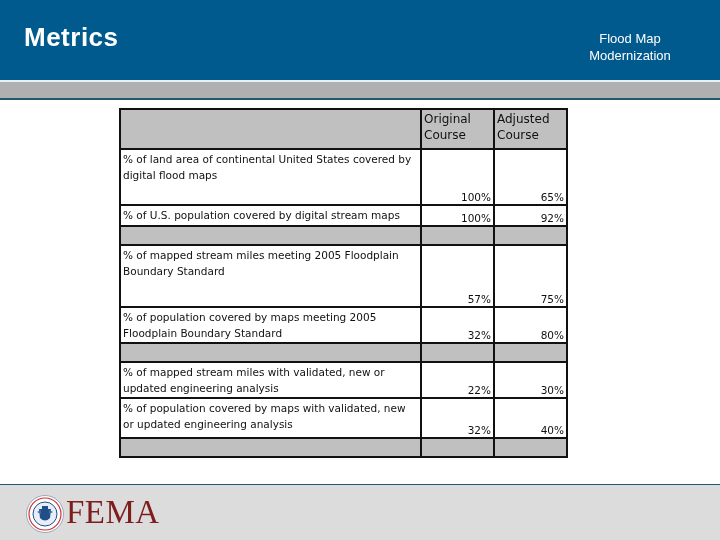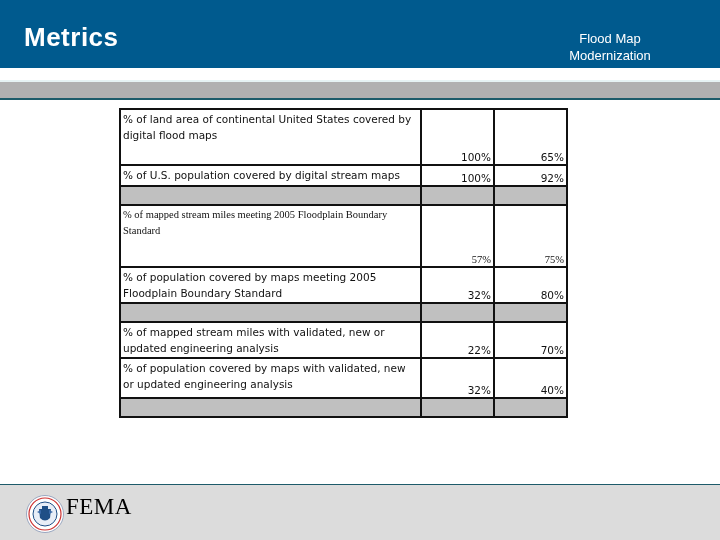--- a/index.html
+++ b/index.html
@@ -2,30 +2,30 @@
 <html><head>
   <meta charset="utf-8">
   <style>
     html, body { margin: 0; padding: 0; }
     body {
       width: 720px; height: 540px; position: relative; overflow: hidden;
       background: #ffffff;
       font-family: "Liberation Sans", "DejaVu Sans", sans-serif;
     }
     .header {
-      position: absolute; left: 0; top: 0; width: 720px; height: 68px;
+      position: absolute; left: 0; top: 0; width: 720px; height: 80px;
       background: #005a8e;
     }
     .header .title {
       position: absolute; left: 24px; top: 22px;
       color: #ffffff; font-size: 26px; font-weight: bold; letter-spacing: 0.5px;
       font-family: "Liberation Sans", "DejaVu Sans", sans-serif;
     }
     .header .subtitle {
-      position: absolute; right: 50px; top: 30px; width: 120px;
+      position: absolute; right: 30px; top: 30px; width: 120px;
       color: #ffffff; font-size: 13px; text-align: center; line-height: 17px;
       font-family: "Liberation Sans", sans-serif;
     }
     .header-sep { position: absolute; left: 0; top: 80px; width: 720px; height: 2px; background: #e6f2f4; }
     .grey-band { position: absolute; left: 0; top: 82px; width: 720px; height: 16px; background: #b1b0b1; }
     .teal-line { position: absolute; left: 0; top: 98px; width: 720px; height: 2px; background: #1d5b6a; }
 
     table.metrics {
       position: absolute; left: 119px; top: 108px;
       border-collapse: collapse;
@@ -44,76 +44,87 @@
 
     .footer-line { position: absolute; left: 0; top: 484px; width: 720px; height: 1px; background: #1d5b6a; }
     .footer { position: absolute; left: 0; top: 485px; width: 720px; height: 55px; background: #dcdcdc; }
     .seal {
       position: absolute; left: 26px; top: 10px; width: 36px; height: 36px; border-radius: 50%;
       background: #ffffff; border: 1px solid #9aa7c0;
     }
     .fema-text {
       position: absolute; left: 66px; top: 9px;
       font-family: "Liberation Serif", "DejaVu Serif", serif;
-      font-size: 23px; color: #000000; letter-spacing: 0.5px;
+      font-size: 33px; color: #7f1d1d; letter-spacing: 0.5px;
     }
   </style>
 </head>
 <body>
 
 <div class="header">
   <div class="title">Metrics</div>
   <div class="subtitle">
     <div>Flood Map</div>
     <div>Modernization</div>
   </div>
 </div>
 <div class="header-sep"></div>
 <div class="grey-band"></div>
 <div class="teal-line"></div>
 
 <table class="metrics">
   <tbody>
+      <tr class="head">
+    <td class="label"></td>
+    <td class="num colhead">
+      <div>Original</div>
+      <div>Course</div>
+    </td>
+    <td class="num colhead">
+      <div>Adjusted</div>
+      <div>Course</div>
+    </td>
+  </tr>
 
   <tr style="height:56px;padding-left:45px;">
     <td class="label lbl-txt">% of land area of continental United States covered by digital flood maps</td>
     <td class="num">100%</td>
     <td class="num">65%</td>
   </tr>
   <tr style="height:21px;">
     <td class="label lbl-txt">% of U.S. population covered by digital stream maps</td>
     <td class="num">100%</td>
     <td class="num">92%</td>
   </tr>
   <tr class="sep">
     <td></td>
         <td></td>
         <td></td>
   </tr>
 
-  <tr style="height:62px;font-family:Liberation Serif, serif;">
+  <tr style="height:62px;">
     <td class="label lbl-txt">% of mapped stream miles meeting 2005 Floodplain Boundary Standard</td>
     <td class="num">57%</td>
     <td class="num">75%</td>
   </tr>
   <tr style="height:36px;margin-top:27px;">
     <td class="label lbl-txt">% of population covered by maps meeting 2005 Floodplain Boundary Standard</td>
     <td class="num">32%</td>
     <td class="num">80%</td>
   </tr>
   <tr class="sep">
     <td></td>
         <td></td>
         <td></td>
   </tr>
 
   <tr style="height:36px;border-radius:14px;">
     <td class="label lbl-txt">% of mapped stream miles with validated, new or updated engineering analysis</td>
     <td class="num">22%</td>
-    <td class="num">70%</td>
+    <td class="num">30%</td>
   </tr>
   <tr style="height:40px;">
     <td class="label lbl-txt">% of population covered by maps with validated, new or updated engineering analysis</td>
     <td class="num">32%</td>
     <td class="num">40%</td>
   </tr>
   <tr class="sep">
     <td></td>
         <td></td>
         <td></td>

